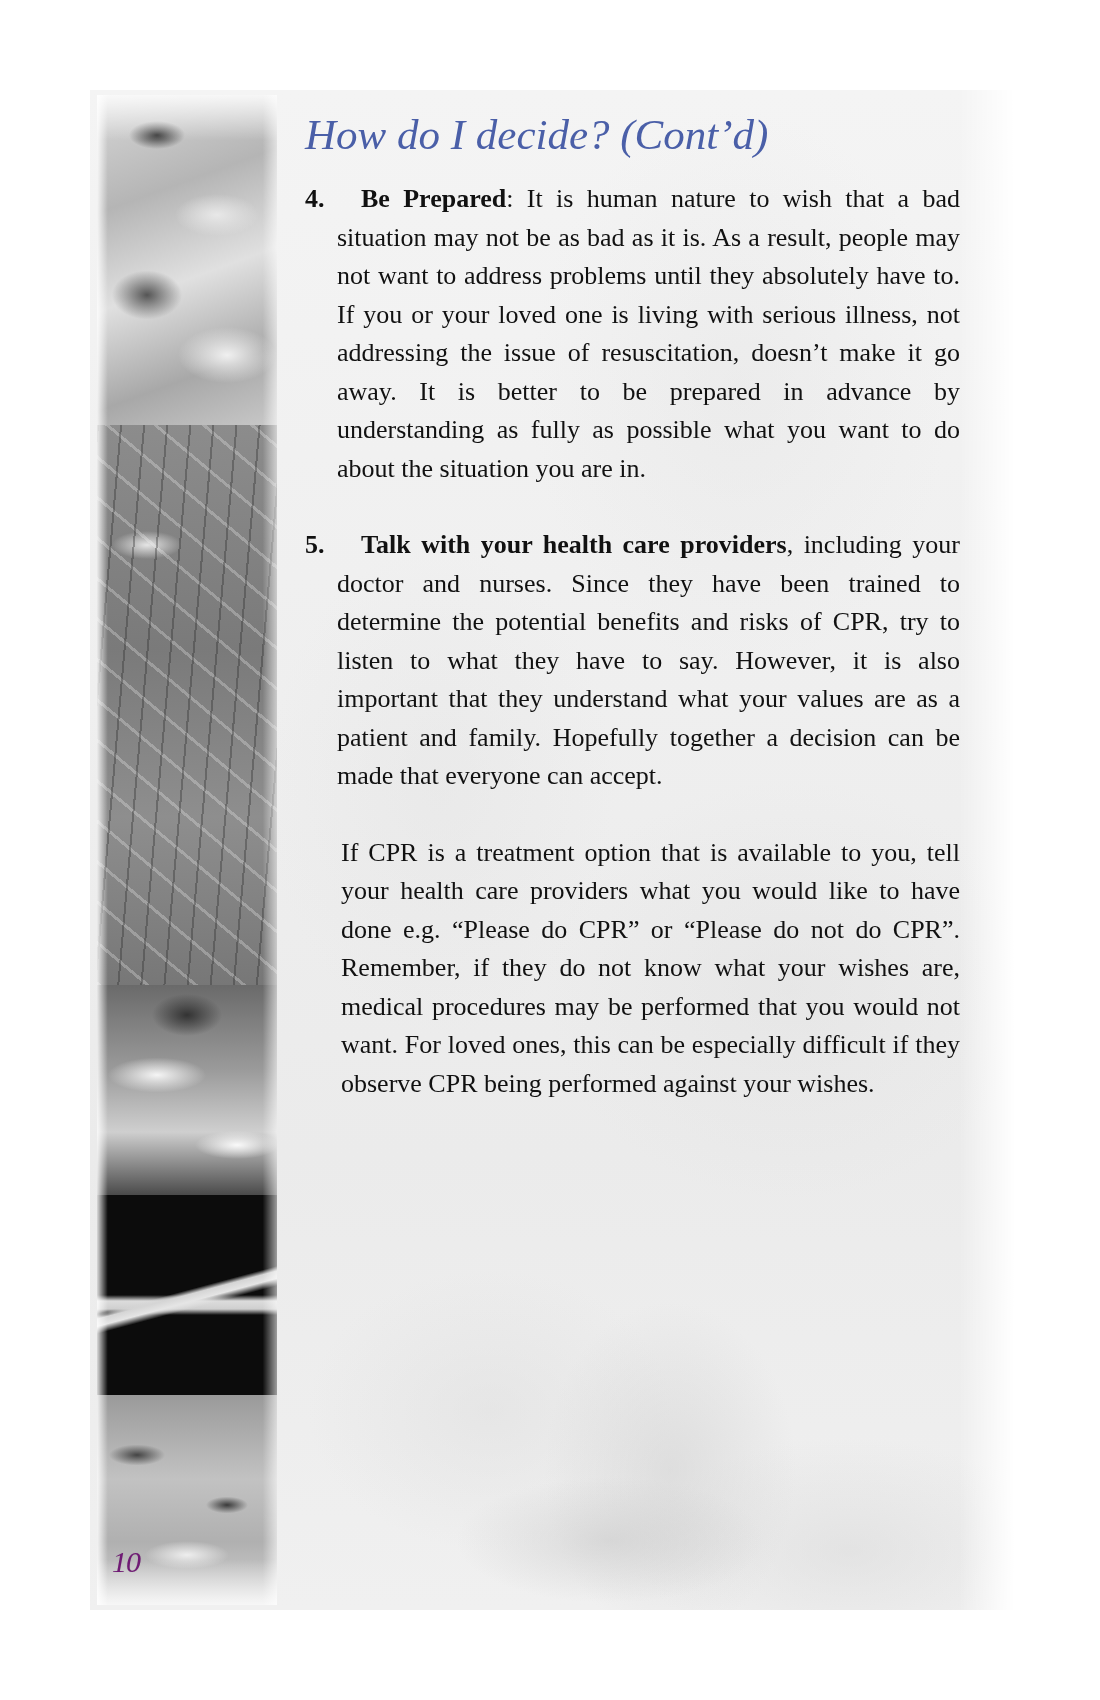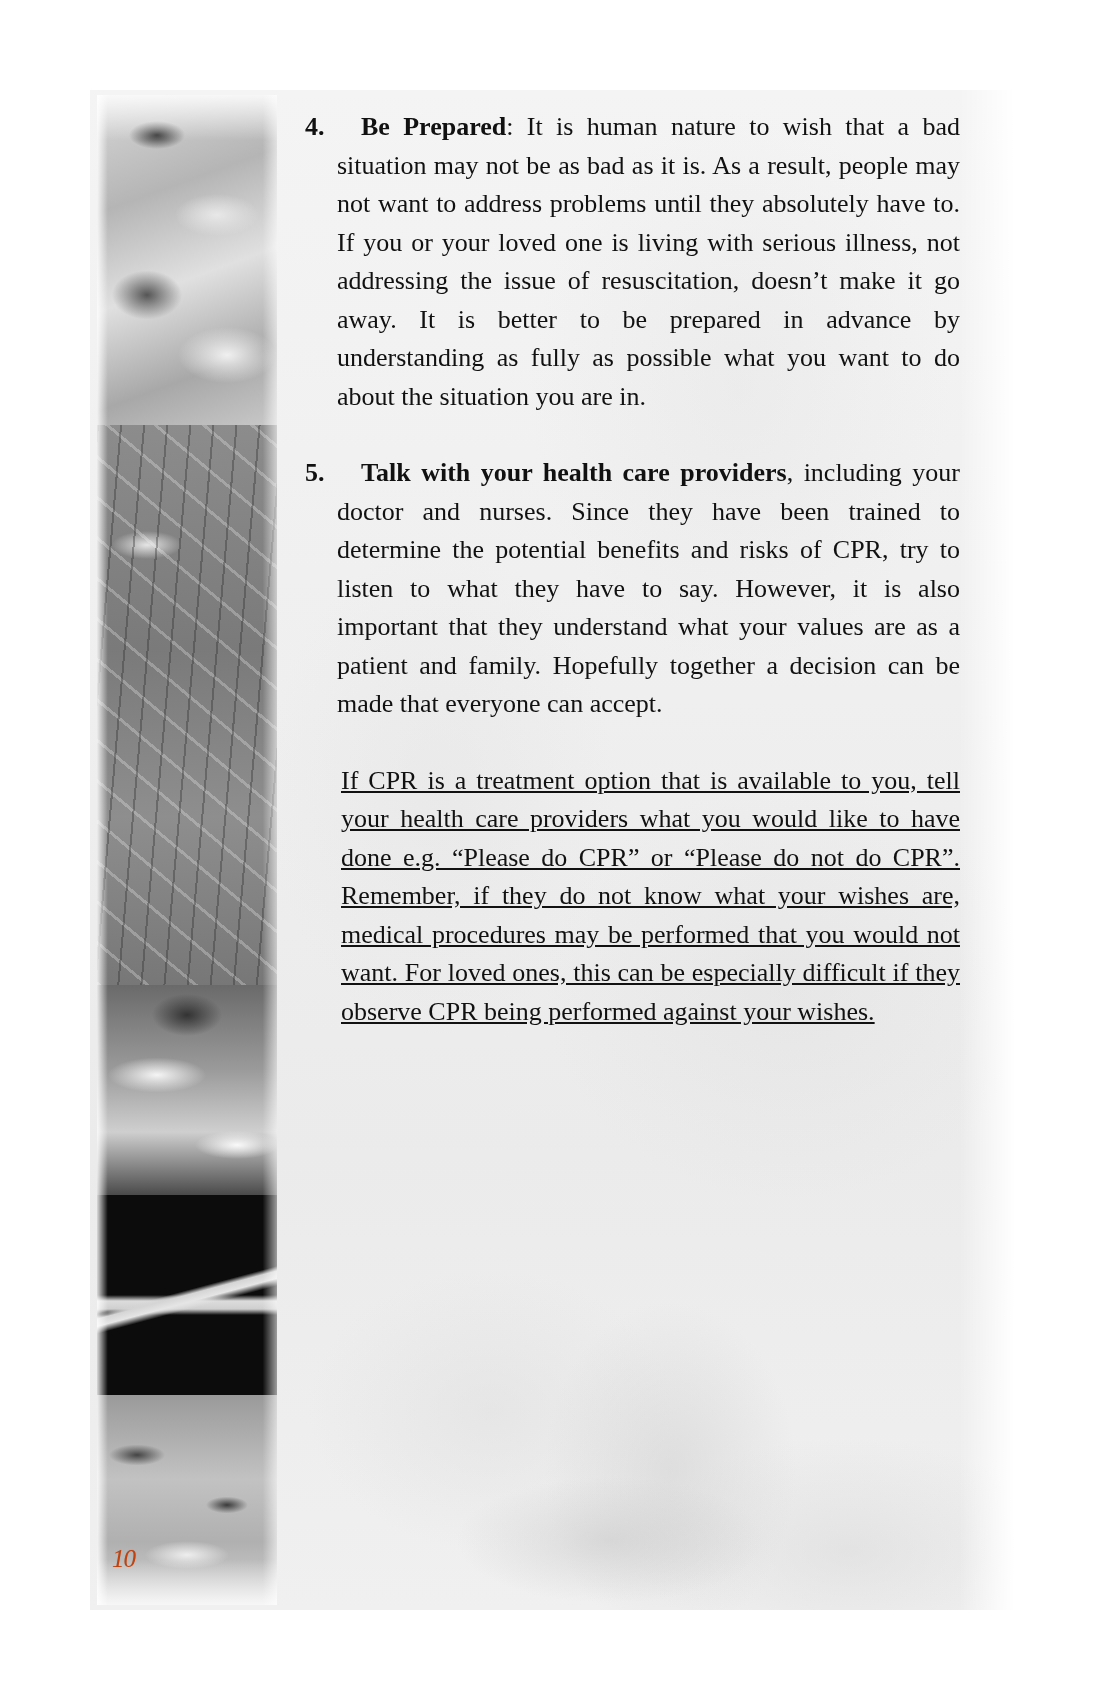--- a/index.html
+++ b/index.html
@@ -96,22 +96,22 @@
       inset: 0;
       background:
         linear-gradient(90deg, rgba(255,255,255,0.85) 0%, rgba(255,255,255,0) 6%, rgba(255,255,255,0) 92%, rgba(255,255,255,0.6) 100%),
         linear-gradient(180deg, rgba(255,255,255,0.85) 0%, rgba(255,255,255,0) 3%, rgba(255,255,255,0) 97%, rgba(255,255,255,0.8) 100%);
     }
     .page-number {
       position: absolute;
       left: 112px; top: 1545px;
       font-family: "Liberation Serif", "DejaVu Serif", serif;
       font-style: italic;
-      font-size: 25px;
-      color: #c2410c;
+      font-size: 30px;
+      color: #701a75;
       letter-spacing: -1px;
       text-shadow: 0 0 1px rgba(0,0,0,0.15);
     }
     
     .content {
       position: absolute;
       left: 305px; top: 108px;
       width: 655px;
     }
     .title {
@@ -140,41 +140,41 @@
       font-weight: bold;
       margin-left: 24px;
     }
     .item + .item { margin-top: 38px; }
     .para {
       padding-left: 36px;
       font-size: 26px;
       line-height: 38.5px;
       text-align: justify;
       margin: 38px 0 0 0;
-      text-decoration: underline;
     }
   </style>
 </head>
 <body>
 
 <div class="page">
   <div class="bg-photo"></div>
 
   <div class="photo-strip">
     <div class="strip-seg seg-leaves"></div>
     <div class="strip-seg seg-forest"></div>
     <div class="strip-seg seg-snow"></div>
     <div class="strip-seg seg-rocks"></div>
     <div class="strip-seg seg-ground"></div>
     <div class="strip-fade"></div>
   </div>
 
   <div class="page-number">10</div>
 
   <div class="content">
+    <h1 class="title">How do I decide? (Cont’d)</h1>
 
     <p class="item">
       <span class="item-num">4.</span><span class="item-lead">Be Prepared</span><span>: It is human nature to wish that a bad situation may not be as bad as it is. As a result, people may not want to address problems until they absolutely have to. If you or your loved one is living with serious illness, not addressing the issue of resuscitation, doesn’t make it go away.  It is better to be prepared in advance by understanding as fully as possible what you want to do about the situation you are in.</span>
     </p>
 
     <p class="item">
       <span class="item-num">5.</span><span class="item-lead">Talk with your health care providers</span><span>, including your doctor and nurses.  Since they have been trained to determine the potential benefits and risks of CPR, try to listen to what they have to say. However, it is also important that they understand what your values are as a patient and family. Hopefully together a decision can be made that everyone can accept.</span>
     </p>
 
     <p class="para">If CPR is a treatment option that is available to you,  tell your health care providers what you would like to have done  e.g. “Please do CPR” or “Please do not do CPR”. Remember, if they do not know what your wishes are, medical procedures may be performed that you would not want.  For loved ones, this can be especially difficult if they observe CPR being performed against your wishes.</p>

